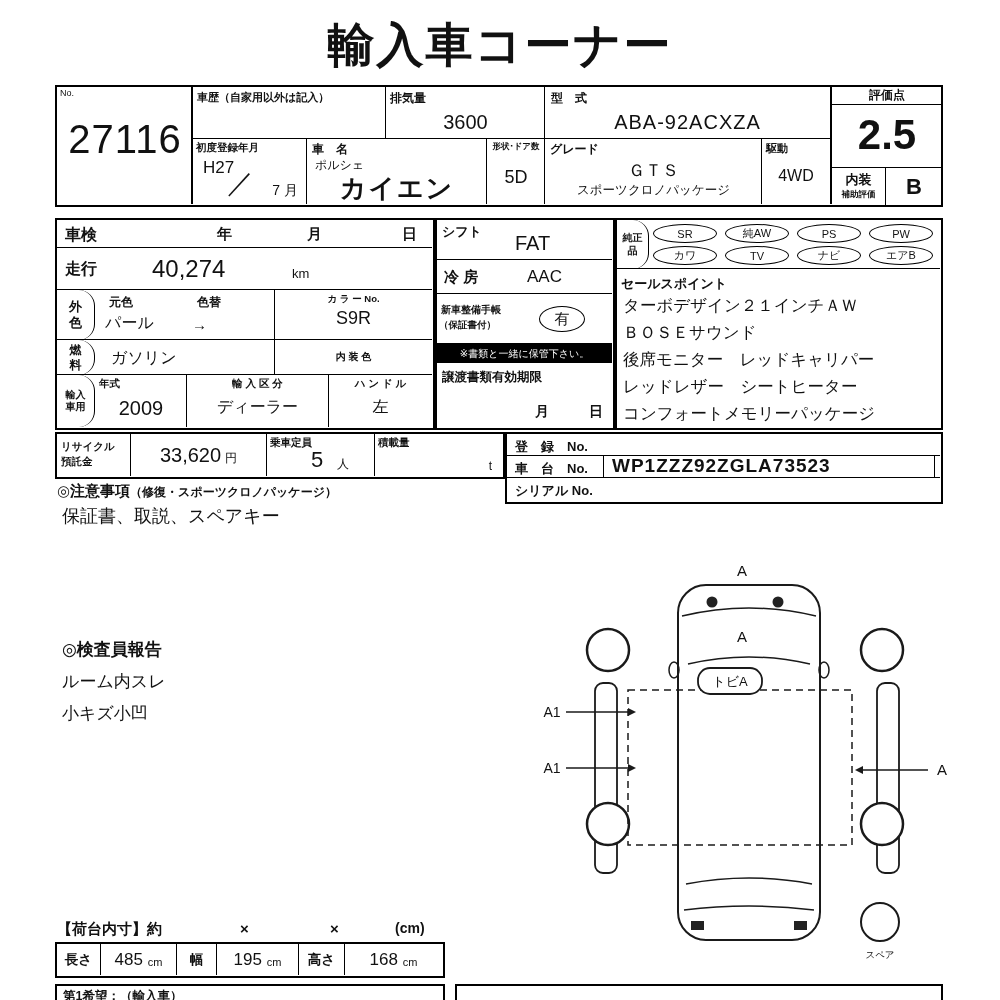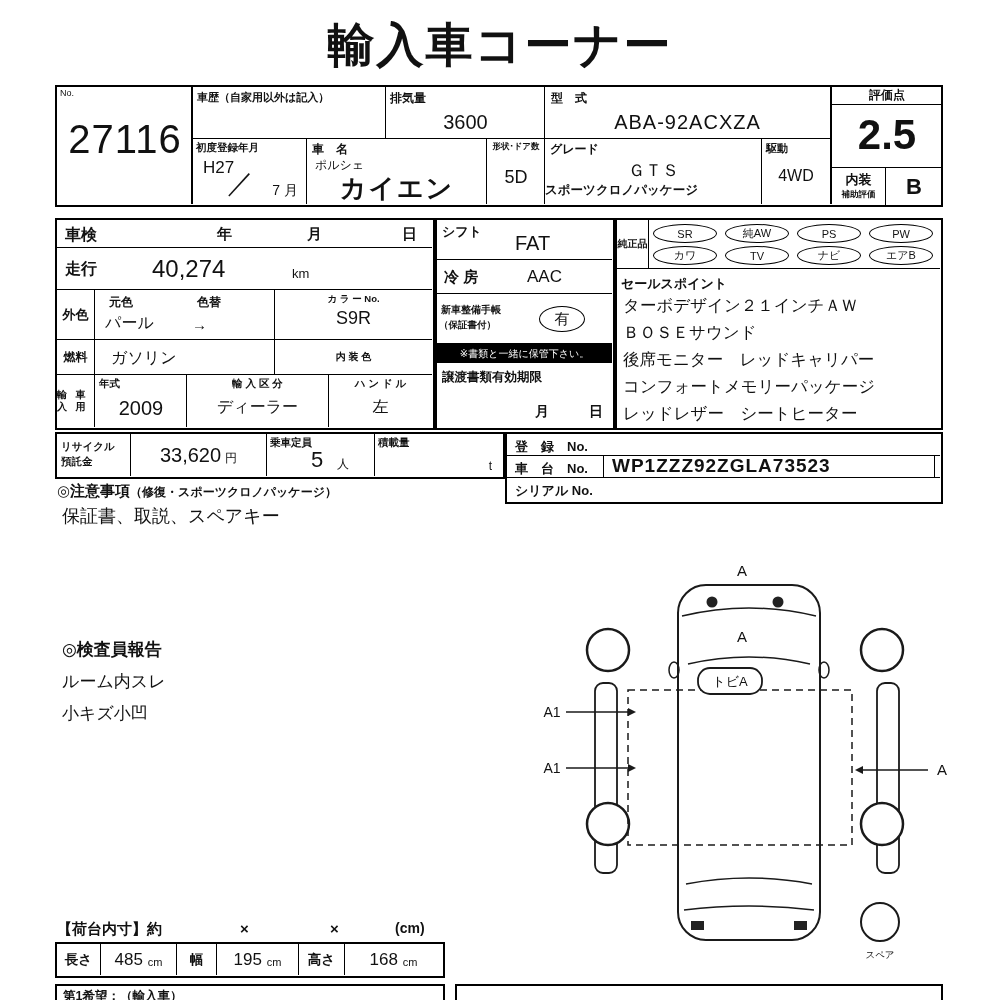--- a/index.html
+++ b/index.html
@@ -10,21 +10,21 @@
     -webkit-font-smoothing:antialiased;
   }
   .abs{position:absolute;box-sizing:border-box;}
   .b{font-weight:bold;}
   .ctr{display:flex;align-items:center;justify-content:center;}
   .br{border-right:1.5px solid #000;}
   .bb{border-bottom:1.5px solid #000;}
   .bl{border-left:1.5px solid #000;}
   .box{border:2.5px solid #000;}
   .oval{border:1.6px solid #000;border-radius:50%;display:flex;align-items:center;justify-content:center;font-size:11px;}
-  .vlabel{display:flex;align-items:center;justify-content:center;line-height:1.25;font-weight:bold;}
+  .vlabel{display:flex;flex-direction:column;align-items:center;justify-content:center;line-height:1.25;font-weight:bold;border-radius:16px;}
   svg text{font-family:"Liberation Sans","DejaVu Sans",sans-serif;fill:#111;}
 </style>
 </head>
 <body>
 
 <div class="abs b" style="left:0;top:14px;width:1000px;text-align:center;font-size:47px;letter-spacing:2px;">輸入車コーナー</div>
 
 <div class="abs box" style="left:55px;top:85px;width:888px;height:122px;">
 
   <div class="abs" style="left:0;top:0;width:136px;height:117px;border-right:2.5px solid #000;">
@@ -55,21 +55,21 @@
     <span class="abs" style="left:8px;top:18px;font-size:12px;">ポルシェ</span>
     <div class="abs b" style="left:0;top:32px;width:180px;text-align:center;font-size:26px;letter-spacing:2px;">カイエン</div>
   </div>
   <div class="abs br" style="left:430px;top:52px;width:58px;height:65px;">
     <div class="abs b" style="left:0;top:2px;width:58px;text-align:center;font-size:8.5px;">形状･ドア数</div>
     <div class="abs" style="left:0;top:28px;width:58px;text-align:center;font-size:18px;">5D</div>
   </div>
   <div class="abs br" style="left:488px;top:52px;width:217px;height:65px;">
     <span class="abs b" style="left:5px;top:2px;font-size:12px;">グレード</span>
     <div class="abs" style="left:0;top:20px;width:217px;text-align:center;font-size:17px;">ＧＴＳ</div>
-    <div class="abs" style="left:0;top:43px;width:217px;font-size:12.5px;font-weight:bold;">スポーツクロノパッケージ</div>
+    <div class="abs" style="left:0;top:43px;width:217px;text-align:center;font-size:12.5px;">スポーツクロノパッケージ</div>
   </div>
   <div class="abs" style="left:705px;top:52px;width:68px;height:65px;">
     <span class="abs b" style="left:4px;top:2px;font-size:11px;">駆動</span>
     <div class="abs" style="left:0;top:28px;width:68px;text-align:center;font-size:16px;">4WD</div>
   </div>
 
   <div class="abs" style="left:773px;top:0;width:110px;height:117px;border-left:2.5px solid #000;">
     <div class="abs b bb" style="left:0;top:0;width:110px;height:18px;text-align:center;font-size:12px;line-height:17px;">評価点</div>
     <div class="abs b" style="left:0;top:18px;width:110px;height:60px;text-align:center;font-size:42px;line-height:60px;">2.5</div>
     <div class="abs" style="left:0;top:79.5px;width:110px;height:37.5px;border-top:1.5px solid #000;">
@@ -196,22 +196,22 @@
       </div>
     <div class="abs oval" style="left:252px;top:26px;width:64px;height:19px;">
         <span>エアB</span>
       </div>
   </div>
   <span class="abs b" style="left:4px;top:55px;font-size:13px;">セールスポイント</span>
   <div class="abs" style="left:6px;top:72px;width:315px;font-size:16.5px;line-height:27px;">
     <div>ターボデザイン２１インチＡＷ</div>
     <div>ＢＯＳＥサウンド</div>
     <div>後席モニター　レッドキャリパー</div>
+    <div>レッドレザー　シートヒーター</div>
     <div>コンフォートメモリーパッケージ</div>
-    <div>レッドレザー　シートヒーター</div>
   </div>
 </div>
 
 <div class="abs box" style="left:55px;top:432px;width:450px;height:47px;">
   <div class="abs br" style="left:0;top:0;width:74px;height:42px;">
     <span class="abs b" style="left:4px;top:6px;font-size:10.5px;">リサイクル</span>
     <span class="abs b" style="left:4px;top:21px;font-size:10.5px;">預託金</span>
   </div>
   <div class="abs br ctr" style="left:74px;top:0;width:136px;height:42px;">
     <span style="font-size:20px;">33,620</span>

